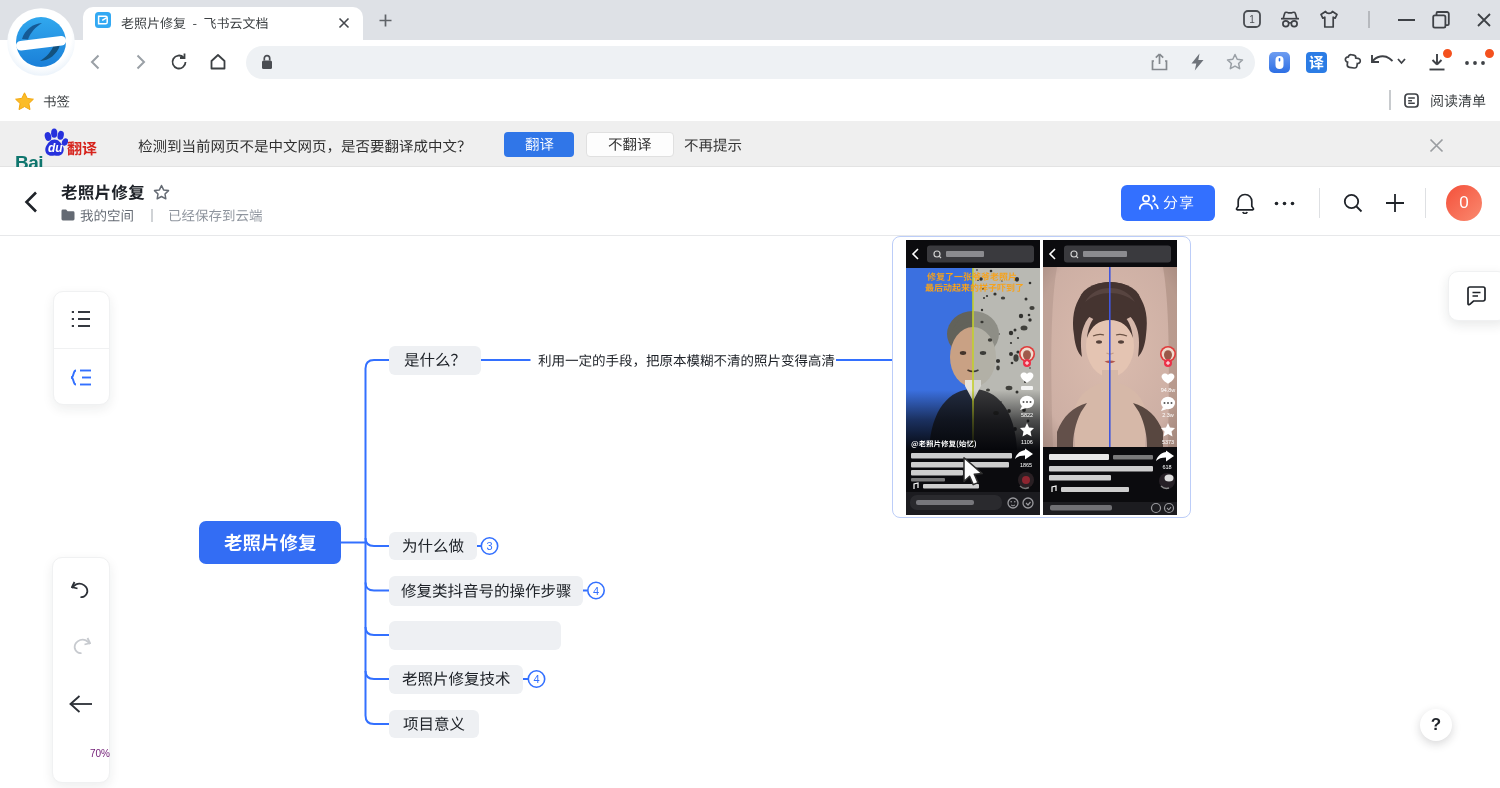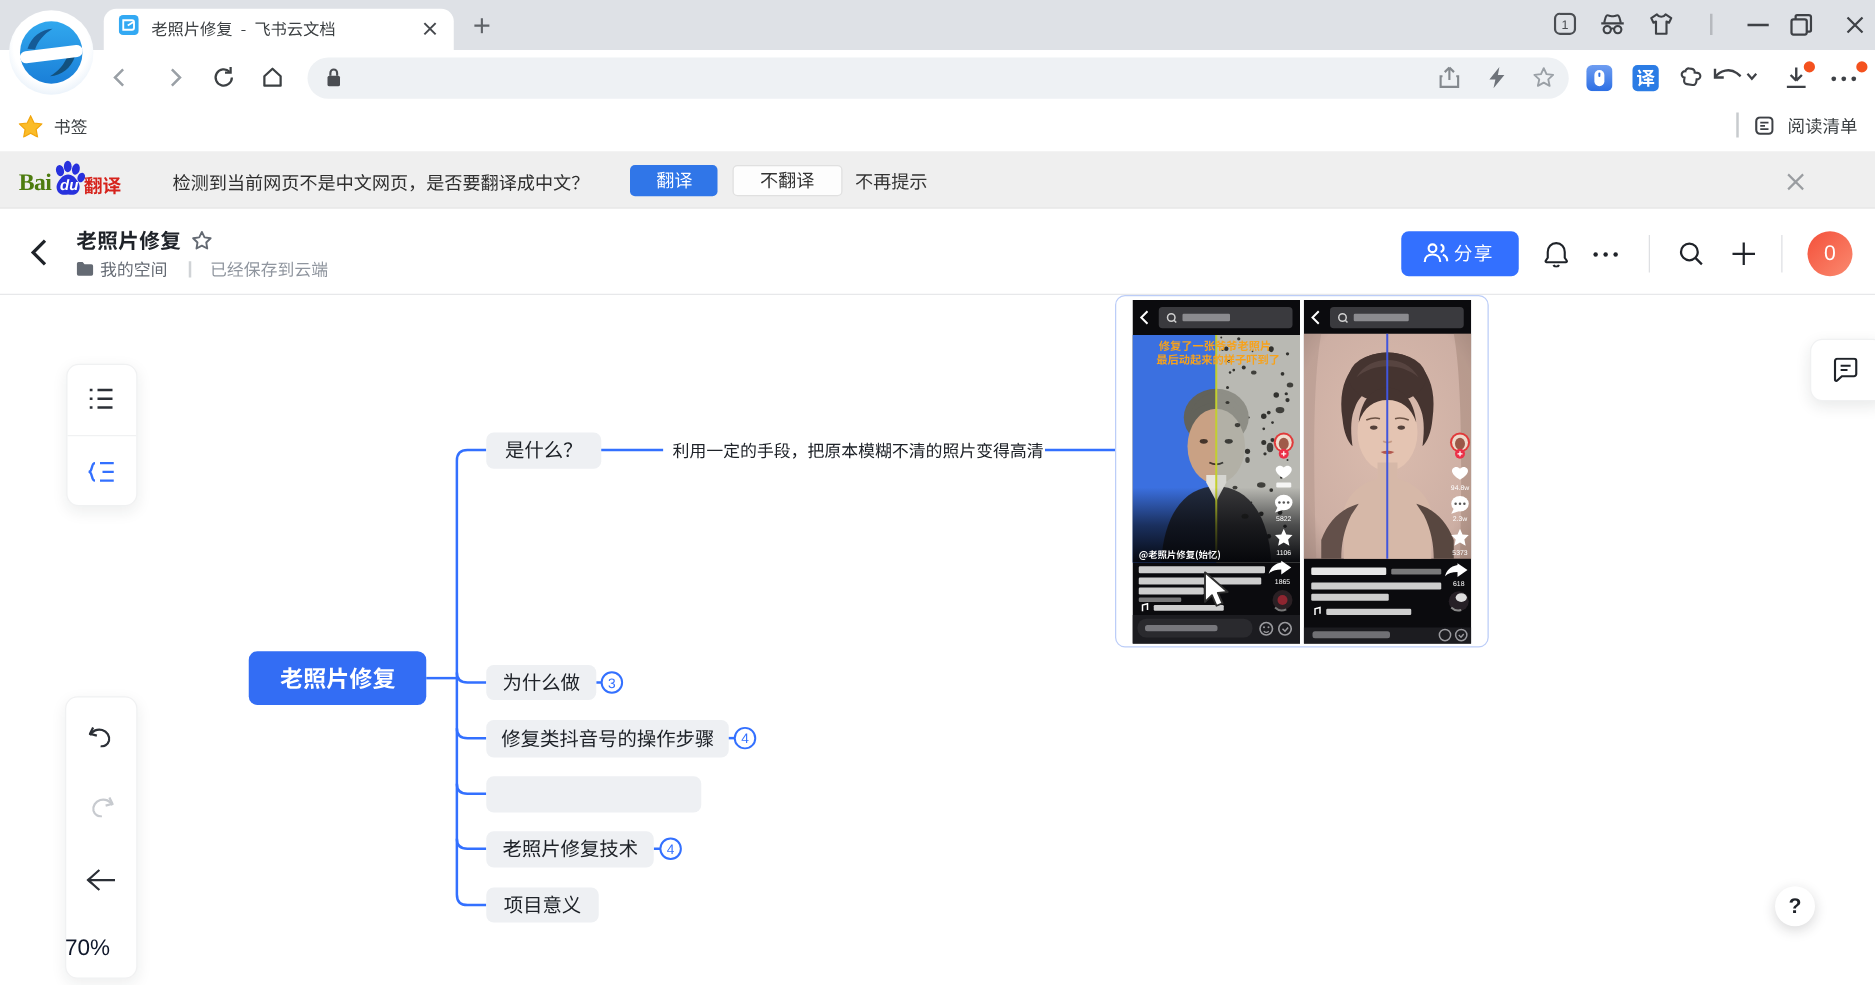--- a/index.html
+++ b/index.html
@@ -268,21 +268,21 @@
   </svg>
 <svg class="ct " style="left:1430.0px;top:91.8px" width="56.0" height="17.5" viewBox="0 0 56.0 17.5">
     <g fill="#3c4043" transform="translate(0,14.07) scale(0.014000,-0.014000)">
       <use href="#R9605" x="0"></use>
       <use href="#R8bfb" x="1000"></use>
       <use href="#R6e05" x="2000"></use>
       <use href="#R5355" x="3000"></use>
     </g>
   </svg>
 <div class="abs" style="left:0;top:121px;width:1500px;height:46px;background:#efefef;border-bottom:1px solid #e3e3e3"></div>
-<div class="abs" style="left:15px;top:136px;font-family:Liberation Serif, serif;font-weight:bold;font-size:19px;color:#4d7c0f;letter-spacing:-0.5px">Bai</div>
+<div class="abs" style="left:15px;top:152px;font-family:Liberation Sans, sans-serif;font-weight:bold;font-size:19px;color:#0f766e;letter-spacing:-0.5px">Bai</div>
 <svg class="abs" style="left:41px;top:127px" width="27" height="31" viewBox="0 0 27 31">
 <g fill="#2731dd">
 <ellipse cx="7" cy="9.5" rx="3.2" ry="4.5" transform="rotate(-14 7 9.5)"></ellipse>
 <ellipse cx="13.2" cy="6.2" rx="3.1" ry="4.6"></ellipse>
 <ellipse cx="19.7" cy="8.3" rx="3.1" ry="4.5" transform="rotate(12 19.7 8.3)"></ellipse>
 <ellipse cx="24" cy="15" rx="2.9" ry="3.9" transform="rotate(24 24 15)"></ellipse>
 <path d="M13.5 12.5 C17.5 12.5 19.5 15.5 21.5 18.5 C23.5 21.5 23 25.5 20.5 27.5 C18 29.5 15.5 28.5 13.5 28.5 C11.5 28.5 9 29.5 6.5 27.5 C4 25.5 3.5 21.5 5.5 18.5 C7.5 15.5 9.5 12.5 13.5 12.5 Z"></path>
 </g>
 <text x="7" y="25" font-size="12" font-style="italic" font-weight="bold" fill="#fff" font-family="Liberation Sans">du</text>
 </svg>
@@ -446,21 +446,21 @@
 <svg class="abs" style="left:71px;top:636px" width="20" height="18" viewBox="0 0 20 18">
 <g transform="scale(-1,1) translate(-20,0)">
 <path d="M3.5 2 L1 7 L6.5 8.5" fill="none" stroke="#c7cacf" stroke-width="1.8"></path>
 <path d="M1.6 6.5 C4 3.5 8.5 2.5 12 4.5 C15.5 6.5 17 10.5 15.5 14 C14 17 10.5 18 8 17" fill="none" stroke="#c7cacf" stroke-width="1.8" transform="rotate(-12 9 10)"></path>
 </g>
   </svg>
 <svg class="abs" style="left:69px;top:695px" width="24" height="18" viewBox="0 0 24 18">
 <path d="M10.5 1 C7 4 4 7 1.5 9 C4 11 7 14 10.5 17" fill="none" stroke="#2b2f36" stroke-width="1.8"></path>
 <path d="M1.5 9 H23" stroke="#2b2f36" stroke-width="1.8"></path>
 </svg>
-<div class="abs" style="left:52px;top:748px;width:58px;height:20px;font-size:18px;color:#0f172a;text-align:left">70%</div>
+<div class="abs" style="left:52px;top:748px;width:58px;height:20px;font-size:10px;color:#701a75;text-align:right">70%</div>
 <svg class="abs" style="left:0;top:236px" width="1500" height="552" viewBox="0 0 1500 552">
 <g stroke="#3370ff" stroke-width="2" fill="none">
 <path d="M341 306.5 H365.5"></path>
 <path d="M389 124 H374 Q365.5 124 365.5 132.5 V479.5 Q365.5 488 374 488 H389"></path>
 <path d="M365.5 302 Q365.5 310 374 310 H389"></path>
 <path d="M365.5 346.5 Q365.5 354.5 374 354.5 H389"></path>
 <path d="M365.5 391 Q365.5 399 374 399 H389"></path>
 <path d="M365.5 435 Q365.5 443 374 443 H389"></path>
 <path d="M480.5 124 H530.5"></path>
 <path d="M836 124 H892"></path>

